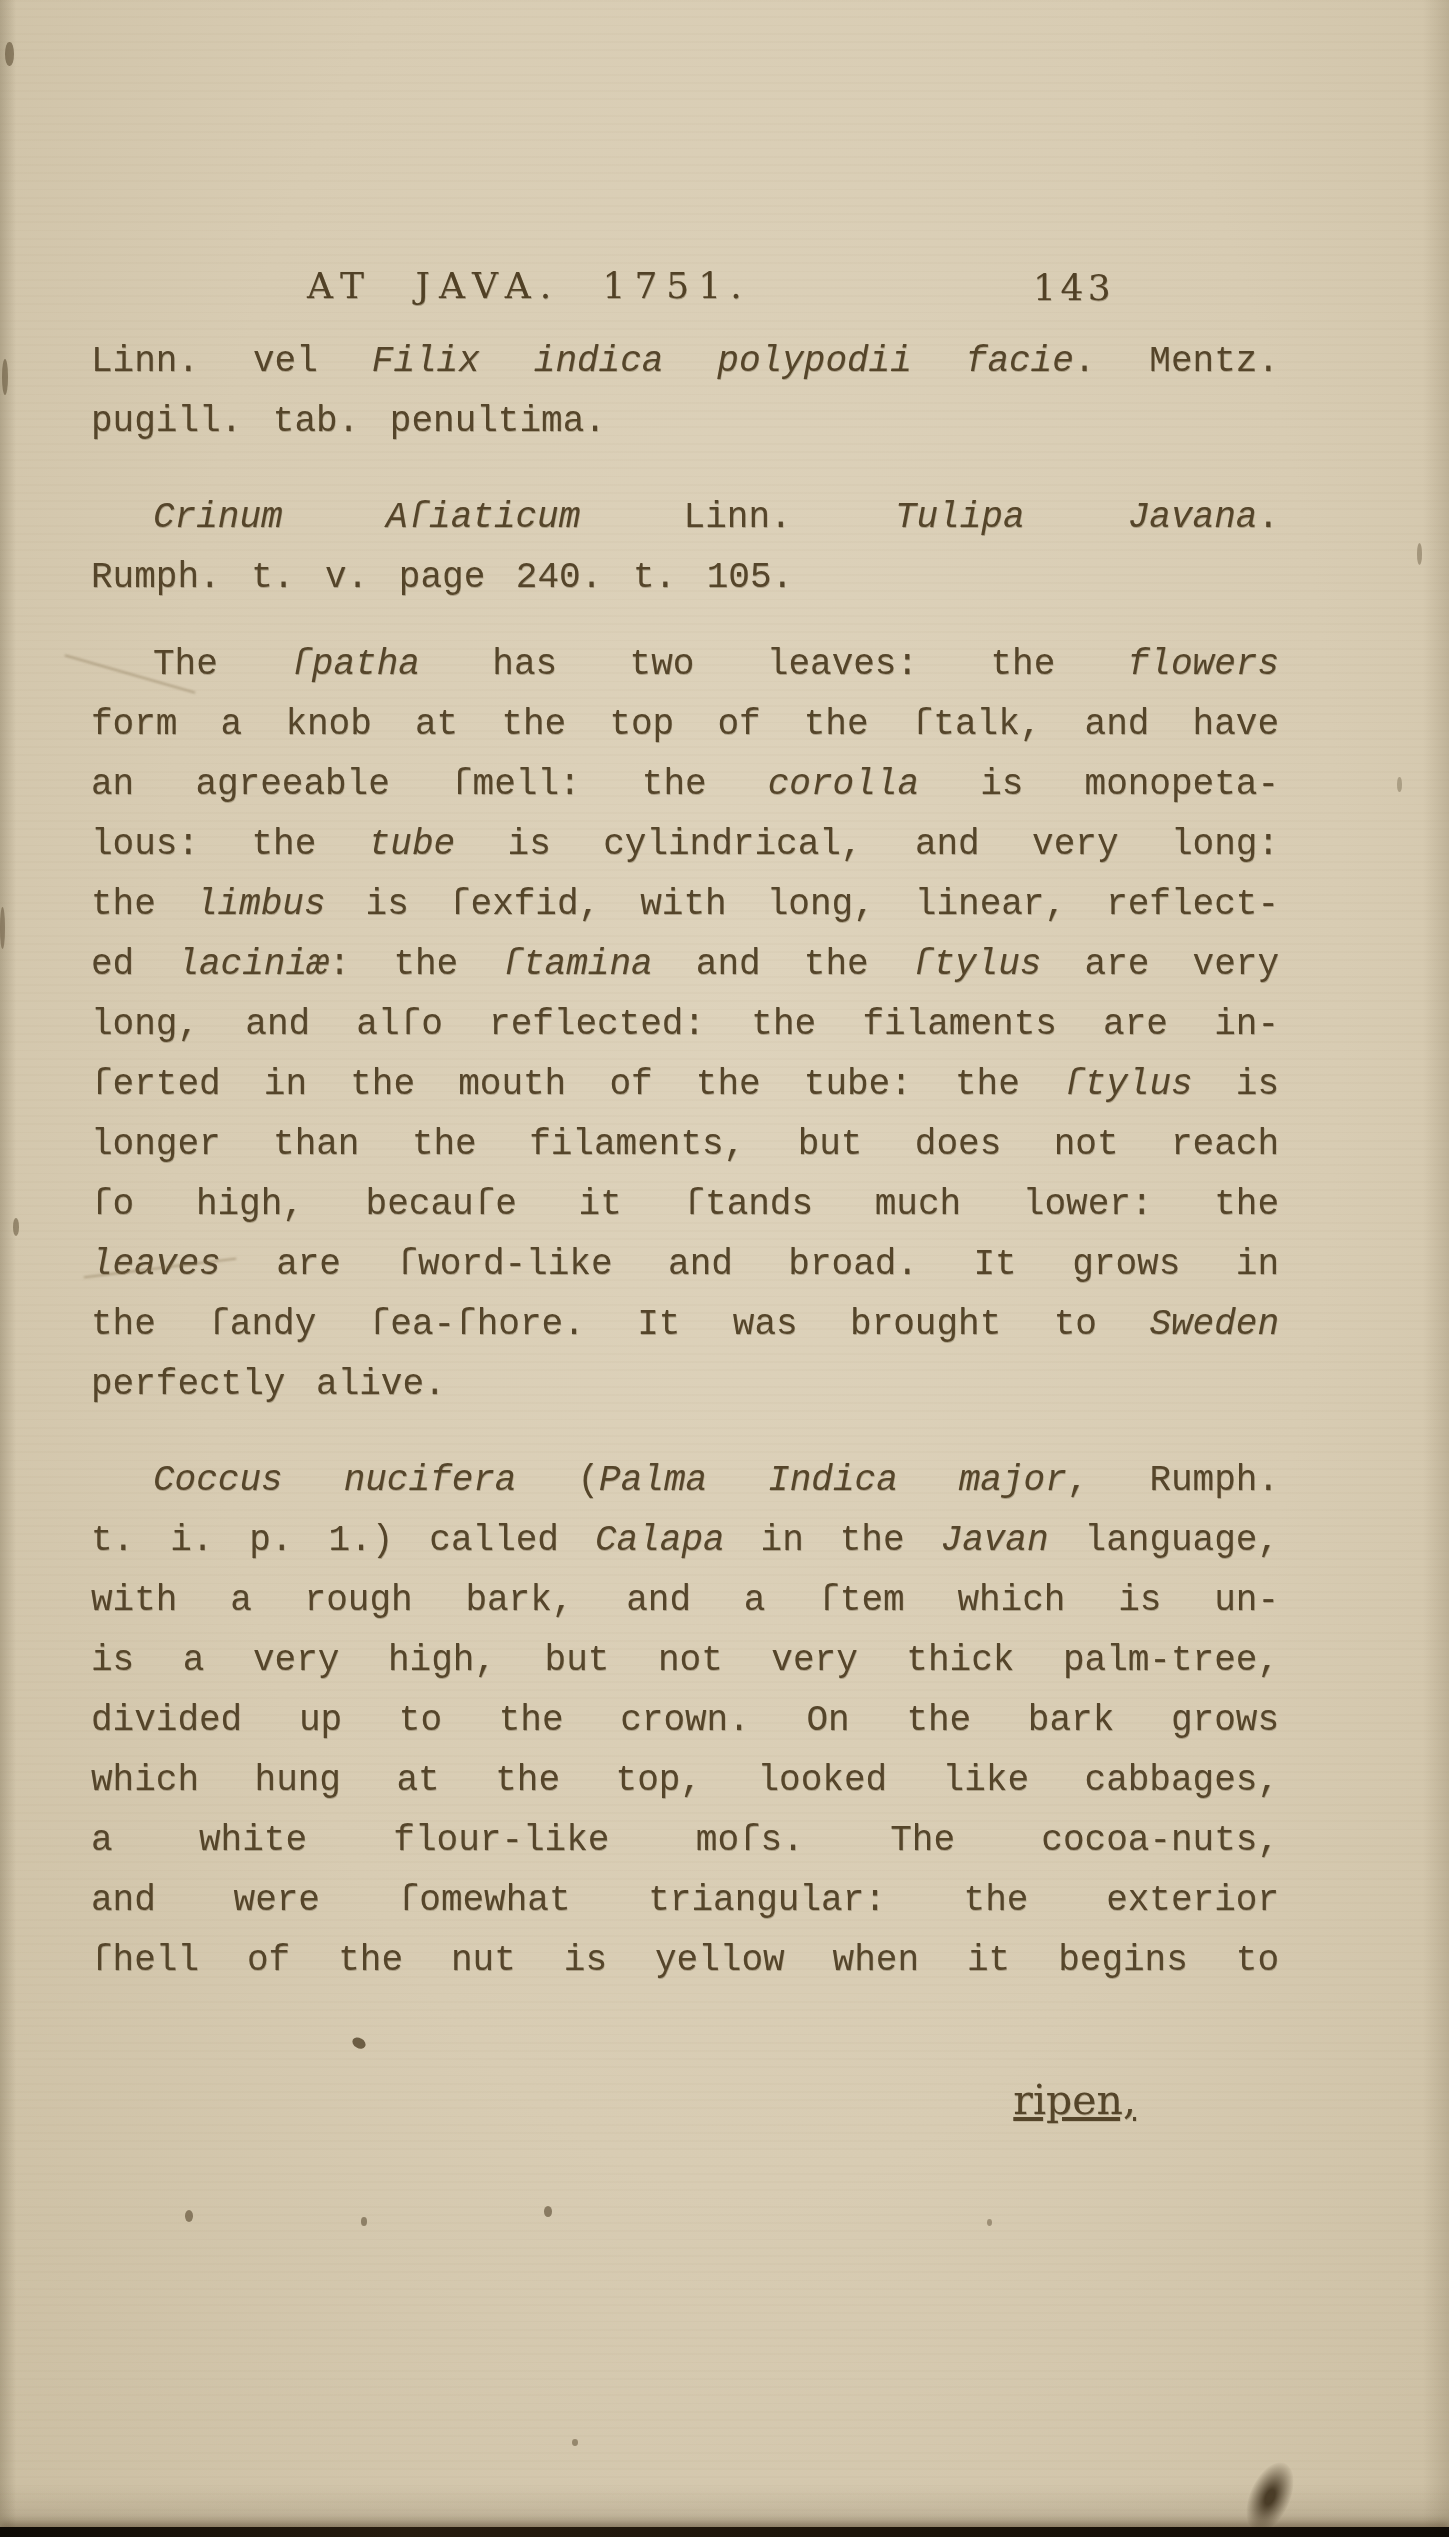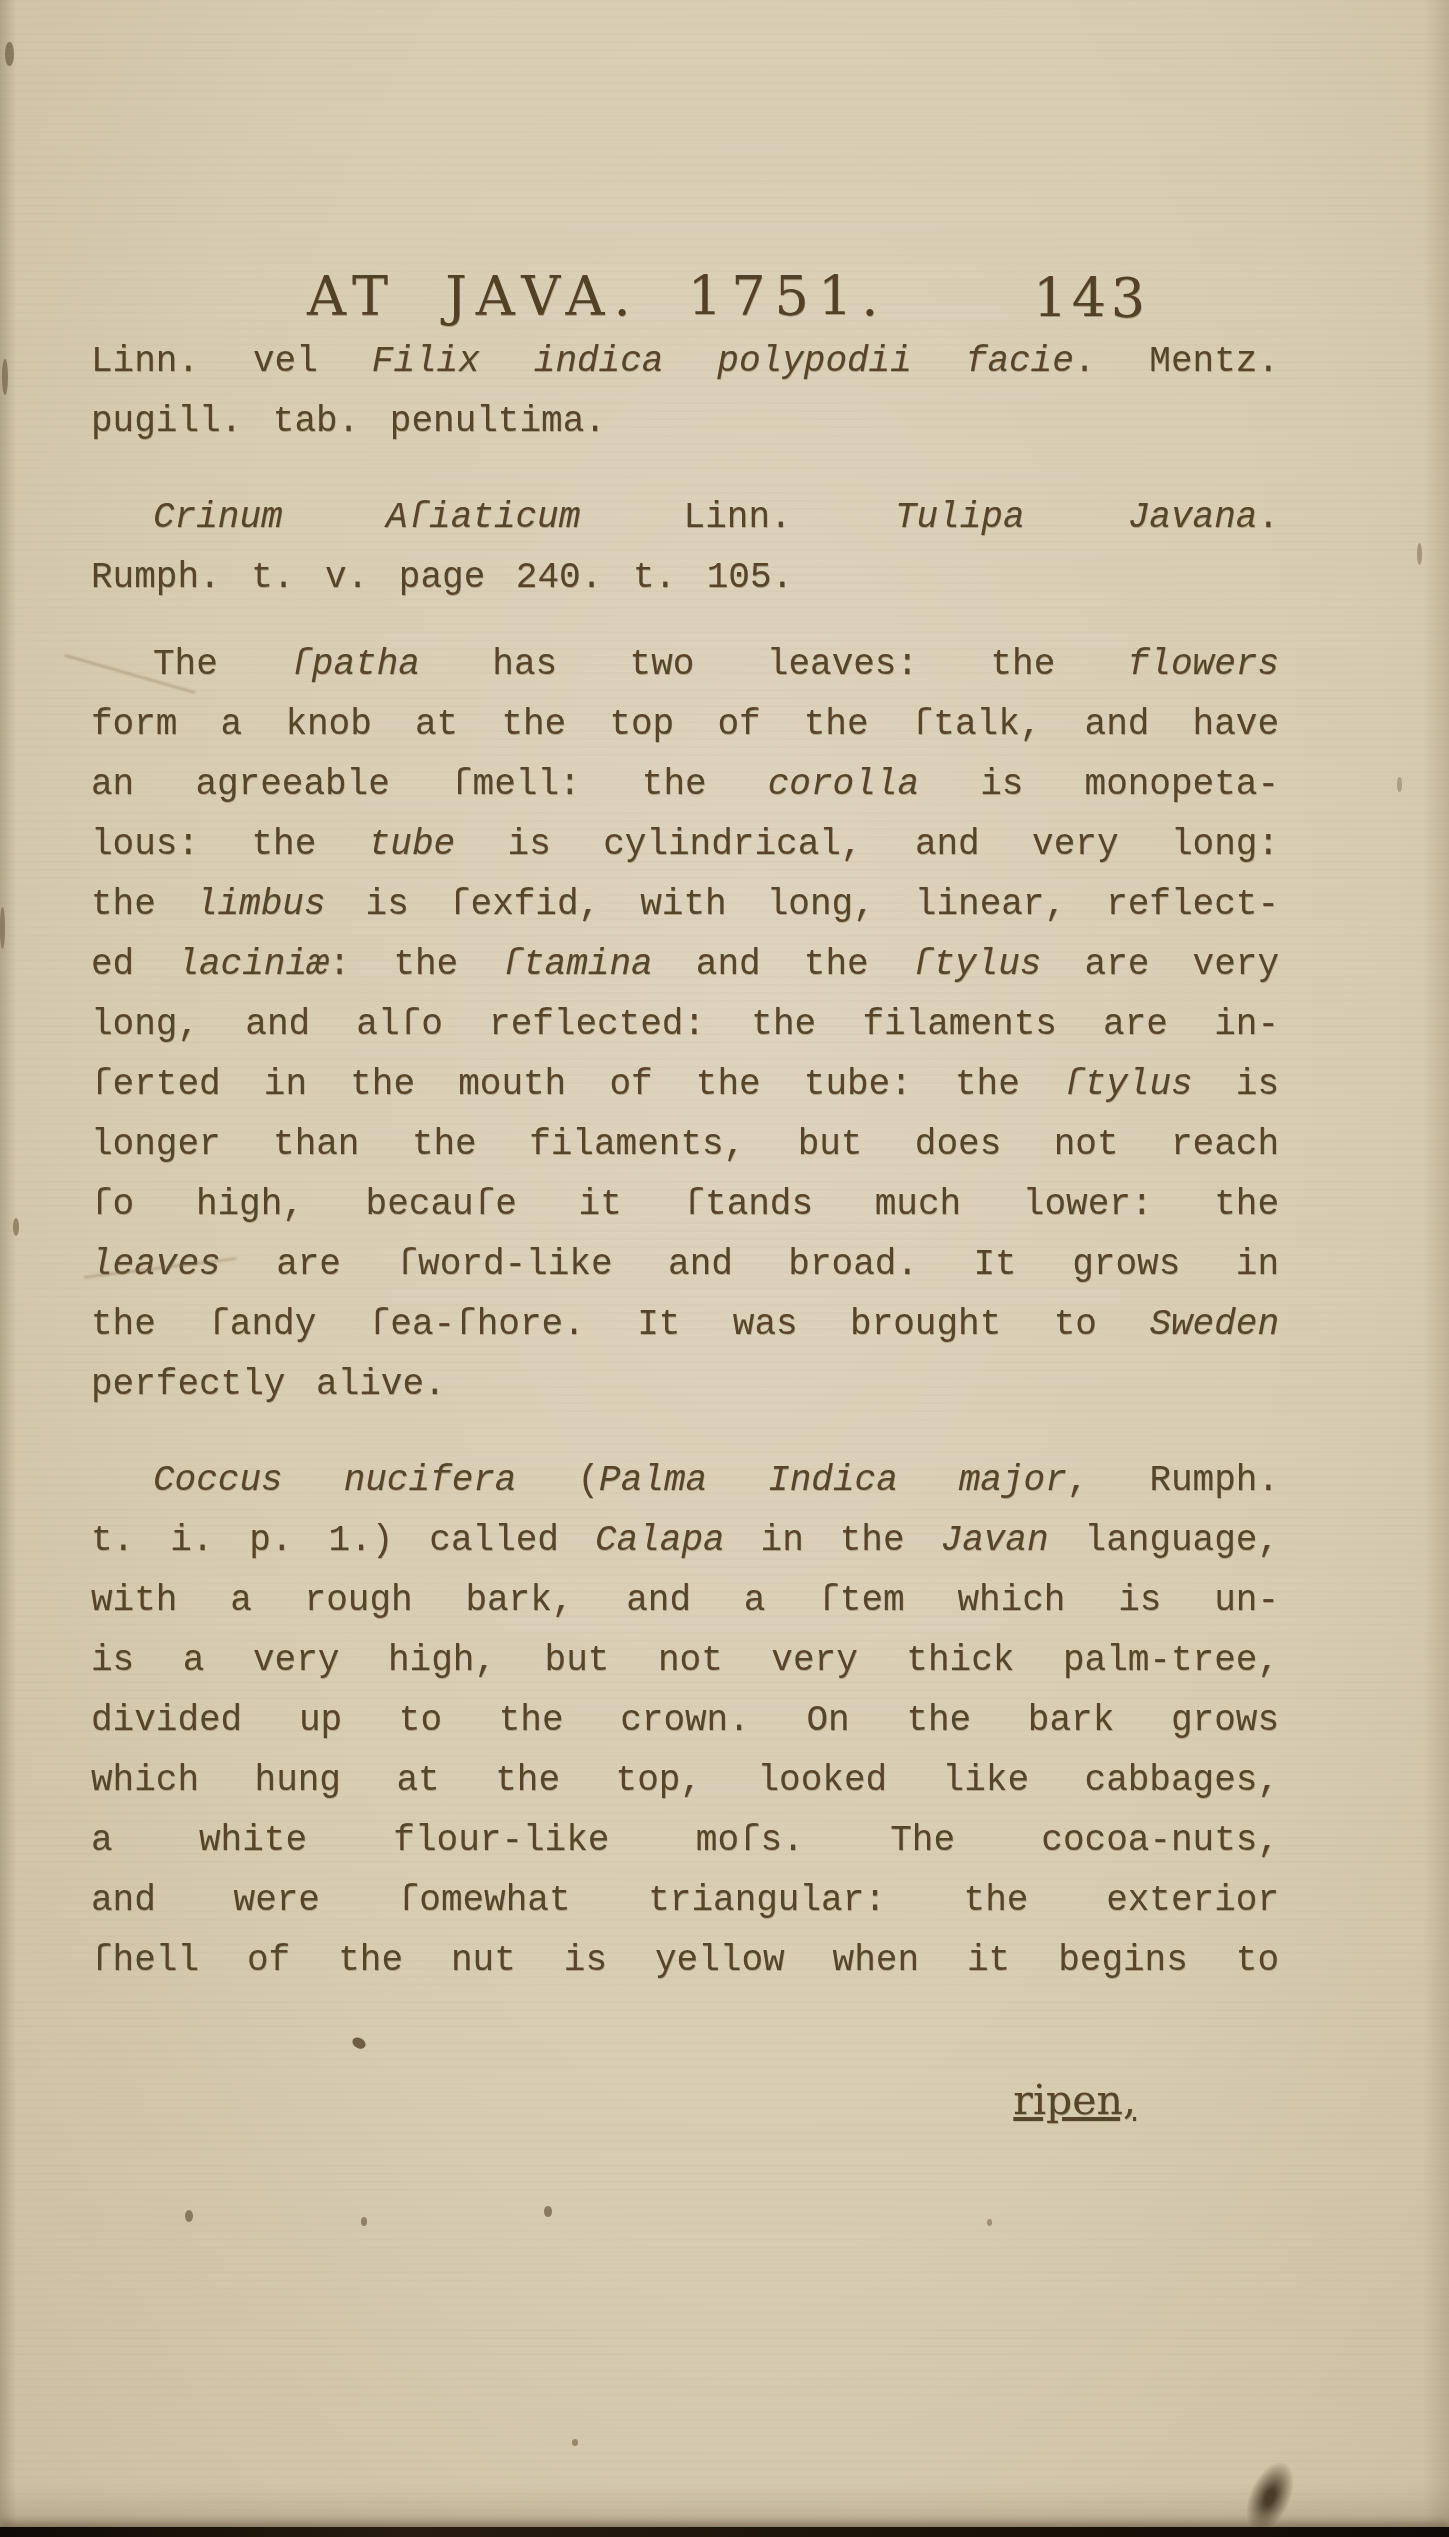--- a/index.html
+++ b/index.html
@@ -17,21 +17,21 @@
     background:
       repeating-linear-gradient(180deg, rgba(150,130,95,0.045) 0 1.8px, rgba(0,0,0,0) 1.8px 8.2px),
       linear-gradient(90deg, rgba(100,88,62,0.30) 0, rgba(100,88,62,0) 16.3px),
       linear-gradient(270deg, rgba(110,96,68,0.22) 0, rgba(110,96,68,0) 27px),
       linear-gradient(0deg, rgba(90,75,50,0.25) 0, rgba(90,75,50,0) 54px),
       radial-gradient(ellipse at 52% 38%, #ded3bc 0%, #d8ccb3 55%, #cbbea2 100%);
     color:var(--ink);
   }
   .header{
     position:absolute;top:265px;left:91px;width:1188px;height:64px;
-    font-size:54px;color:#514126;
+    font-size:36px;color:#514126;
   }
   .running-title{
     position:absolute;left:216px;top:0;
     letter-spacing:9px;word-spacing:22px;
     text-shadow:0.5px 0.5px 0 rgba(70,55,30,0.35);
   }
   .page-number{
     position:absolute;left:942px;top:1.8px;letter-spacing:4.5px;
     text-shadow:0.5px 0.5px 0 rgba(70,55,30,0.35);
   }

